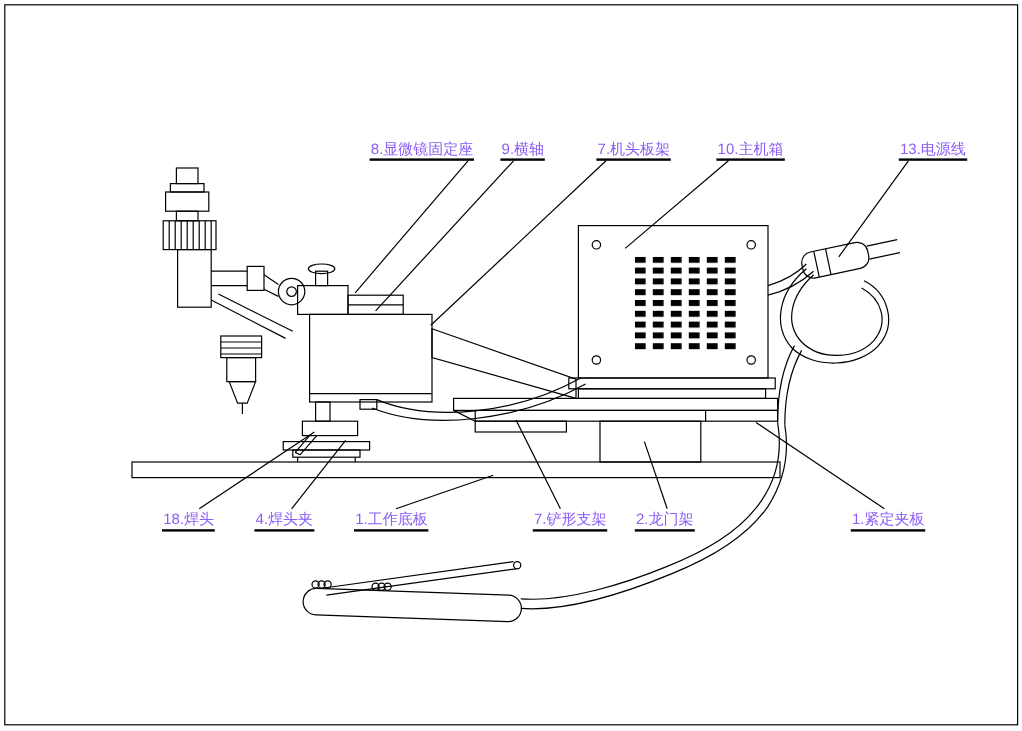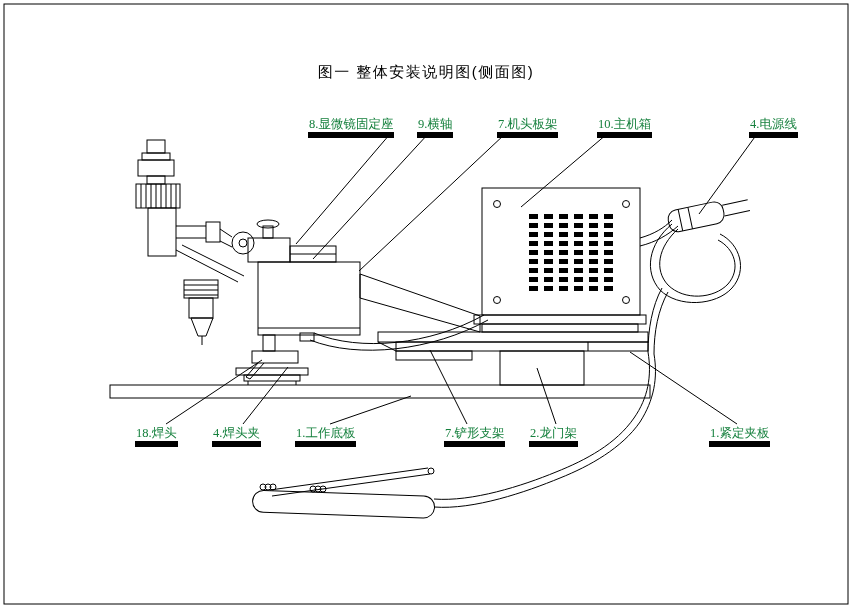--- a/index.html
+++ b/index.html
@@ -7,22 +7,22 @@
     position:relative; width:852px; height:609px; background:#ffffff;
     font-family:"Liberation Sans", sans-serif; color:#000; overflow:hidden;
   }
   .canvas svg { position:absolute; left:0; top:0; }
   .ln { fill:none; stroke:#000000; stroke-width:1; }
   .title {
     position:absolute; left:0; right:0; top:63px; text-align:center;
     font-size:15px; letter-spacing:1.5px; color:#000;
   }
   .lbl {
-    position:absolute; font-size:12.5px; line-height:14px; color:#15803d;
-    border-bottom:6px solid #000000; padding:0 1px 1px 1px; white-space:nowrap;font-family:Liberation Serif, serif;
+    position:absolute; font-size:12.5px; line-height:14px; color:#8b5cf6;
+    border-bottom:2px solid #000000; padding:0 1px 1px 1px; white-space:nowrap;
   }
 </style>
 </head>
 <body>
 
 <div class="canvas">
 
   <svg width="852" height="609" viewBox="0 0 852 609">
     <defs>
       <pattern id="vent" x="529" y="214" width="15" height="9" patternUnits="userSpaceOnUse">
@@ -155,27 +155,26 @@
       <path d="M757,134 L699,214"></path>
       <path d="M166,424 L262,360"></path>
       <path d="M243,424 L288,367"></path>
       <path d="M330,424 L411,396"></path>
       <path d="M467,424 L430,350"></path>
       <path d="M556,424 L537,368"></path>
       <path d="M737,424 L630,352"></path>
     </g>
   </svg>
 
-  <div class="title">图一  整体安装说明图(侧面图)</div>
 
   <div class="lbl" style="left:308px; top:117px">8.显微镜固定座</div>
   <div class="lbl" style="left:417px; top:117px">9.横轴</div>
   <div class="lbl" style="left:497px; top:117px">7.机头板架</div>
   <div class="lbl" style="left:597px; top:117px">10.主机箱</div>
-  <div class="lbl" style="left:749px; top:117px">4.电源线</div>
+  <div class="lbl" style="left:749px; top:117px">13.电源线</div>
 
   <div class="lbl" style="left:135px; top:426px">18.焊头</div>
   <div class="lbl" style="left:212px; top:426px">4.焊头夹</div>
   <div class="lbl" style="left:295px; top:426px">1.工作底板</div>
   <div class="lbl" style="left:444px; top:426px">7.铲形支架</div>
   <div class="lbl" style="left:529px; top:426px">2.龙门架</div>
   <div class="lbl" style="left:709px; top:426px">1.紧定夹板</div>
 
 </div>
 

